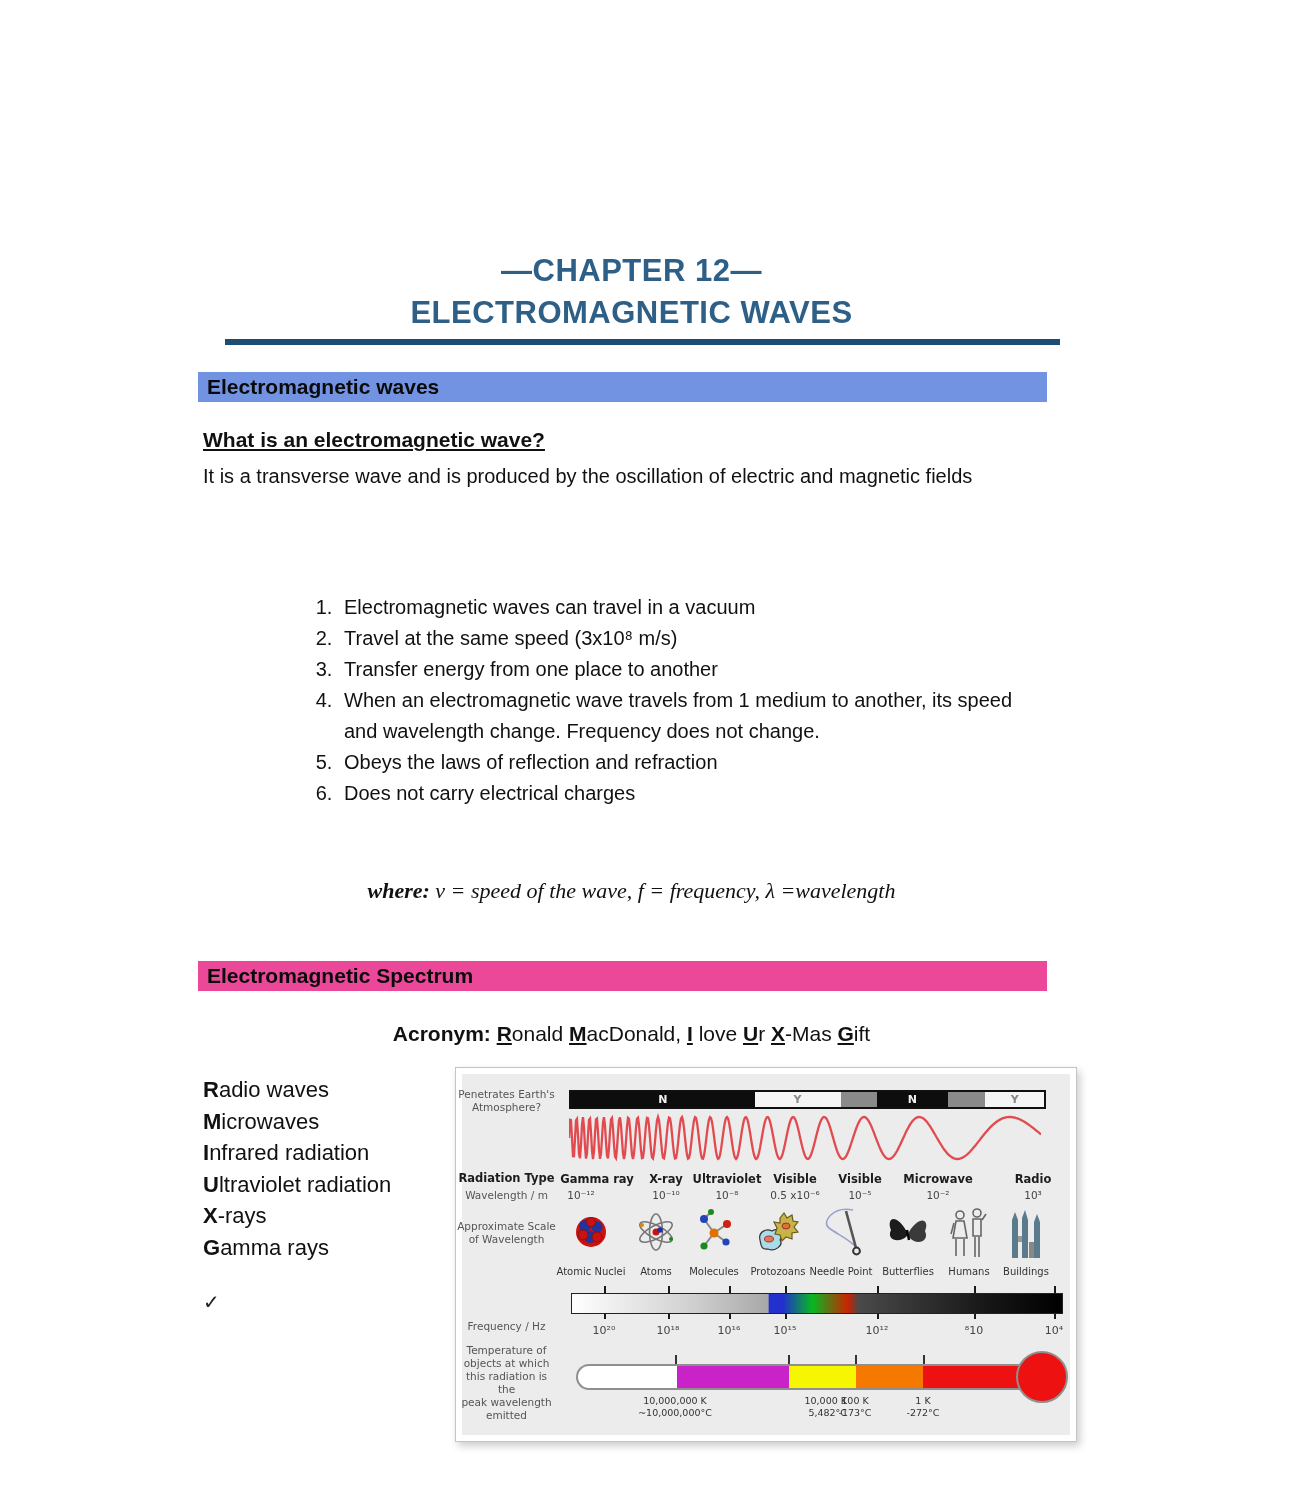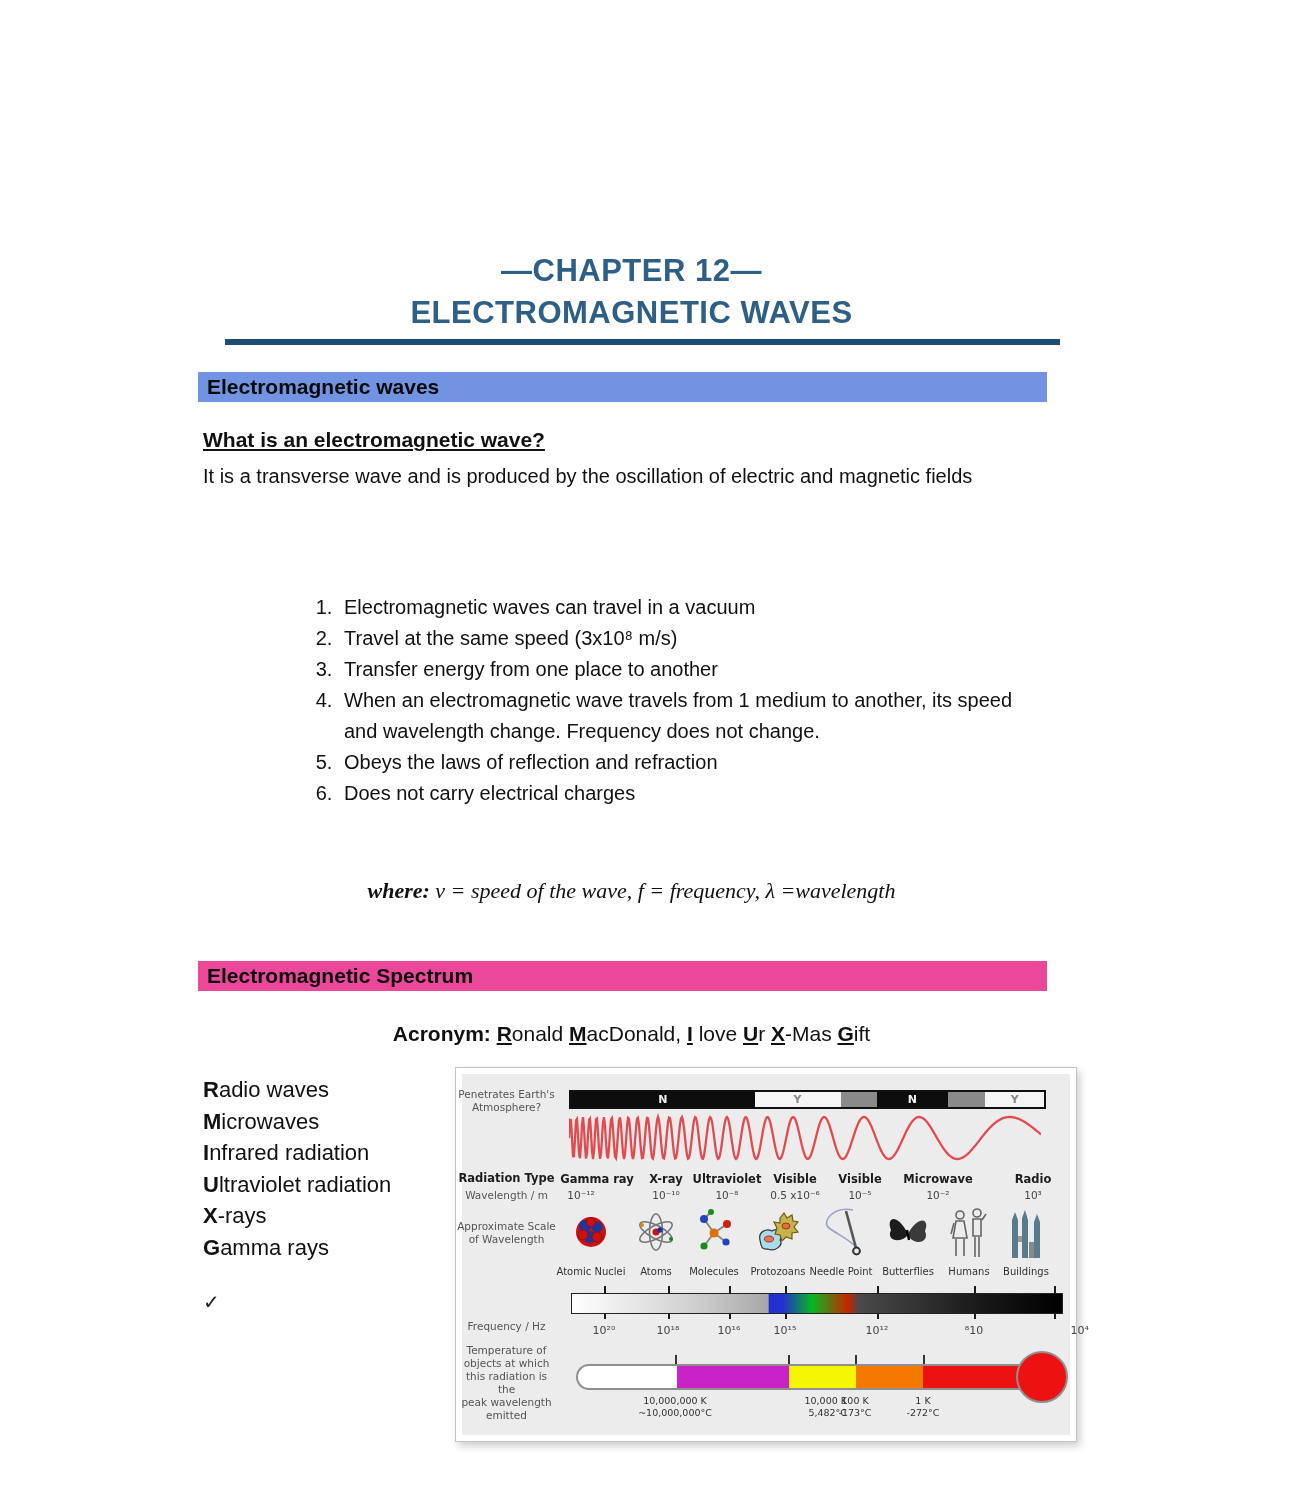--- a/index.html
+++ b/index.html
@@ -257,21 +257,21 @@
     <div class="ftick" style="left:598px;"></div>
     <div class="freqbar"></div>
 
     <div class="dlabel" style="top:252px;">Frequency / Hz</div>
     <span class="freq-v" style="left:148px;">10²⁰</span>
     <span class="freq-v" style="left:212px;">10¹⁸</span>
     <span class="freq-v" style="left:273px;">10¹⁶</span>
     <span class="freq-v" style="left:329px;">10¹⁵</span>
     <span class="freq-v" style="left:421px;">10¹²</span>
     <span class="freq-v" style="left:518px;">⁸10</span>
-    <span class="freq-v" style="left:598px;text-align:right;">10⁴</span>
+    <span class="freq-v" style="left:598px;">10⁴</span>
 
     <div class="dlabel" style="top:276px;">
       <div>Temperature of</div>
       <div>objects at which</div>
       <div>this radiation is the</div>
       <div>peak wavelength</div>
       <div>emitted</div>
     </div>
 
     <div class="ttick" style="left:219px;"></div>

